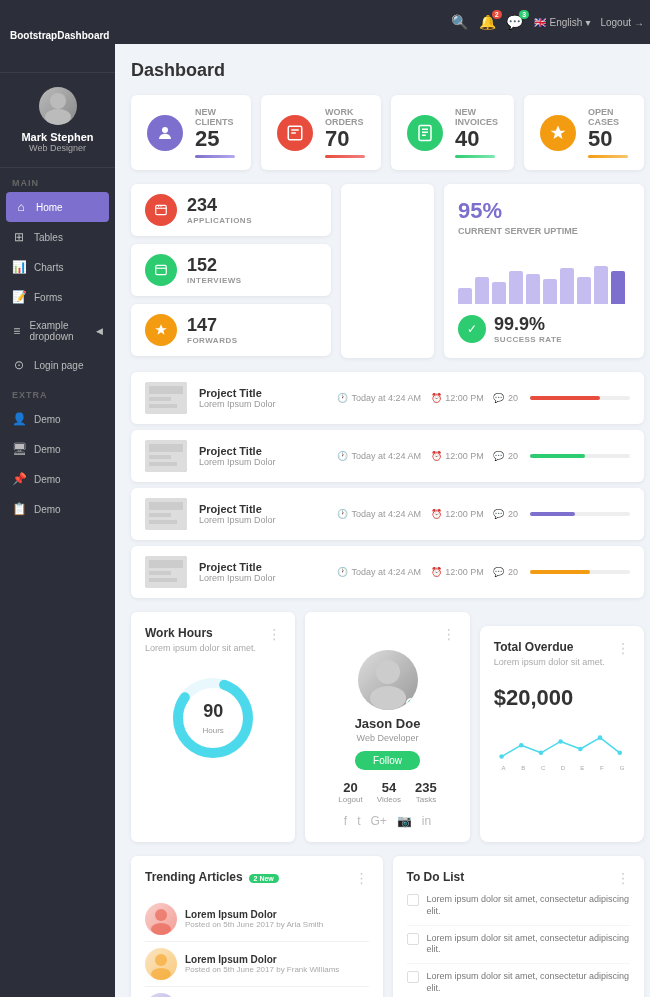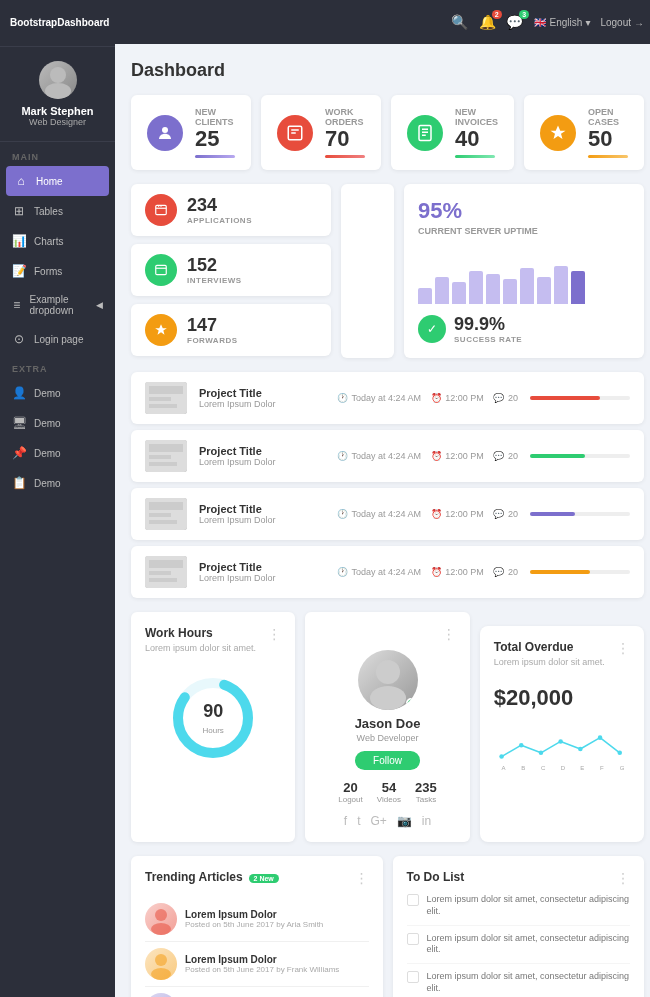--- a/index.html
+++ b/index.html
@@ -1,20 +1,20 @@
 <!DOCTYPE html>
 <html><head>
   <meta charset="utf-8">
   <style>
     * { box-sizing: border-box; margin: 0; padding: 0; }
     body { font-family: 'Segoe UI', Arial, sans-serif; background: #f0f3f8; display: flex; min-height: 997px; font-size: 12px; }
 
     
     .sidebar { width: 115px; background: #2c2f3a; min-height: 997px; display: flex; flex-direction: column; flex-shrink: 0; }
-    .sidebar-brand { background: #2c2f3a; padding: 15px 10px; display: flex; align-items: center; gap: 6px; border-bottom: 1px solid #3a3d4a; }
+    .sidebar-brand { background: #2c2f3a; padding: 28px 10px; display: flex; align-items: center; gap: 6px; border-bottom: 1px solid #3a3d4a; }
     .sidebar-brand-text { color: #fff; font-size: 10px; font-weight: 700; line-height: 1.2; }
     .hamburger { color: #aaa; font-size: 14px; cursor: pointer; }
     .sidebar-user { padding: 14px 10px; display: flex; flex-direction: column; align-items: center; border-bottom: 1px solid #3a3d4a; }
     .sidebar-avatar { width: 38px; height: 38px; border-radius: 50%; background: #888; overflow: hidden; margin-bottom: 6px; }
     .sidebar-avatar-inner { width: 100%; height: 100%; background: linear-gradient(135deg, #bbb 0%, #888 100%); display: flex; align-items: center; justify-content: center; color: #fff; font-size: 16px; }
     .sidebar-user-name { color: #fff; font-size: 11px; font-weight: 600; }
     .sidebar-user-role { color: #aaa; font-size: 9px; }
     .sidebar-section-label { color: #666; font-size: 9px; font-weight: 700; padding: 10px 12px 4px; text-transform: uppercase; letter-spacing: 1px; }
     .sidebar-item { display: flex; align-items: center; gap: 8px; padding: 8px 12px; color: #bbb; font-size: 11px; cursor: pointer; transition: background 0.2s; }
     .sidebar-item.active { background: #7c6fcd; color: #fff; border-radius: 4px; margin: 0 6px; padding: 8px 8px; }
@@ -51,21 +51,21 @@
     .stat-bar { height: 3px; border-radius: 2px; margin-top: 4px; width: 40px; }
     .bar-purple { background: linear-gradient(90deg, #7c6fcd, #b8a9f0); }
     .bar-red { background: linear-gradient(90deg, #e74c3c, #f08080); }
     .bar-green { background: linear-gradient(90deg, #2ecc71, #80e8b2); }
     .bar-orange { background: linear-gradient(90deg, #f39c12, #f8c66b); }
 
     
     .middle-row { display: flex; gap: 10px; margin-bottom: 14px; }
     .middle-col-left { width: 200px; flex-shrink: 0; display: flex; flex-direction: column; gap: 8px; }
     .middle-col-center { flex: 1; background: #fff; border-radius: 6px; box-shadow: 0 1px 4px rgba(0,0,0,0.07); }
-    .middle-col-right { width: 240px; flex-shrink: 0; background: #fff; border-radius: 6px; padding: 14px; box-shadow: 0 1px 4px rgba(0,0,0,0.07); display: flex; flex-direction: column; }
+    .middle-col-right { width: 200px; flex-shrink: 0; background: #fff; border-radius: 6px; padding: 14px; box-shadow: 0 1px 4px rgba(0,0,0,0.07); display: flex; flex-direction: column; }
 
     .mini-stat-card { background: #fff; border-radius: 6px; padding: 10px 14px; display: flex; align-items: center; gap: 10px; box-shadow: 0 1px 4px rgba(0,0,0,0.07); }
     .mini-stat-icon { width: 32px; height: 32px; border-radius: 50%; display: flex; align-items: center; justify-content: center; font-size: 14px; flex-shrink: 0; }
     .mini-stat-value { font-size: 18px; font-weight: 700; color: #333; }
     .mini-stat-label { font-size: 8px; color: #999; text-transform: uppercase; font-weight: 600; letter-spacing: 0.5px; }
 
     .server-uptime { color: #7c6fcd; font-size: 22px; font-weight: 700; margin-bottom: 2px; }
     .server-label { font-size: 9px; color: #999; text-transform: uppercase; font-weight: 600; margin-bottom: 8px; }
     .bar-chart { display: flex; align-items: flex-end; gap: 3px; height: 60px; margin-bottom: 10px; }
     .bar-chart-bar { width: 14px; border-radius: 2px 2px 0 0; background: #c5bdf0; }

